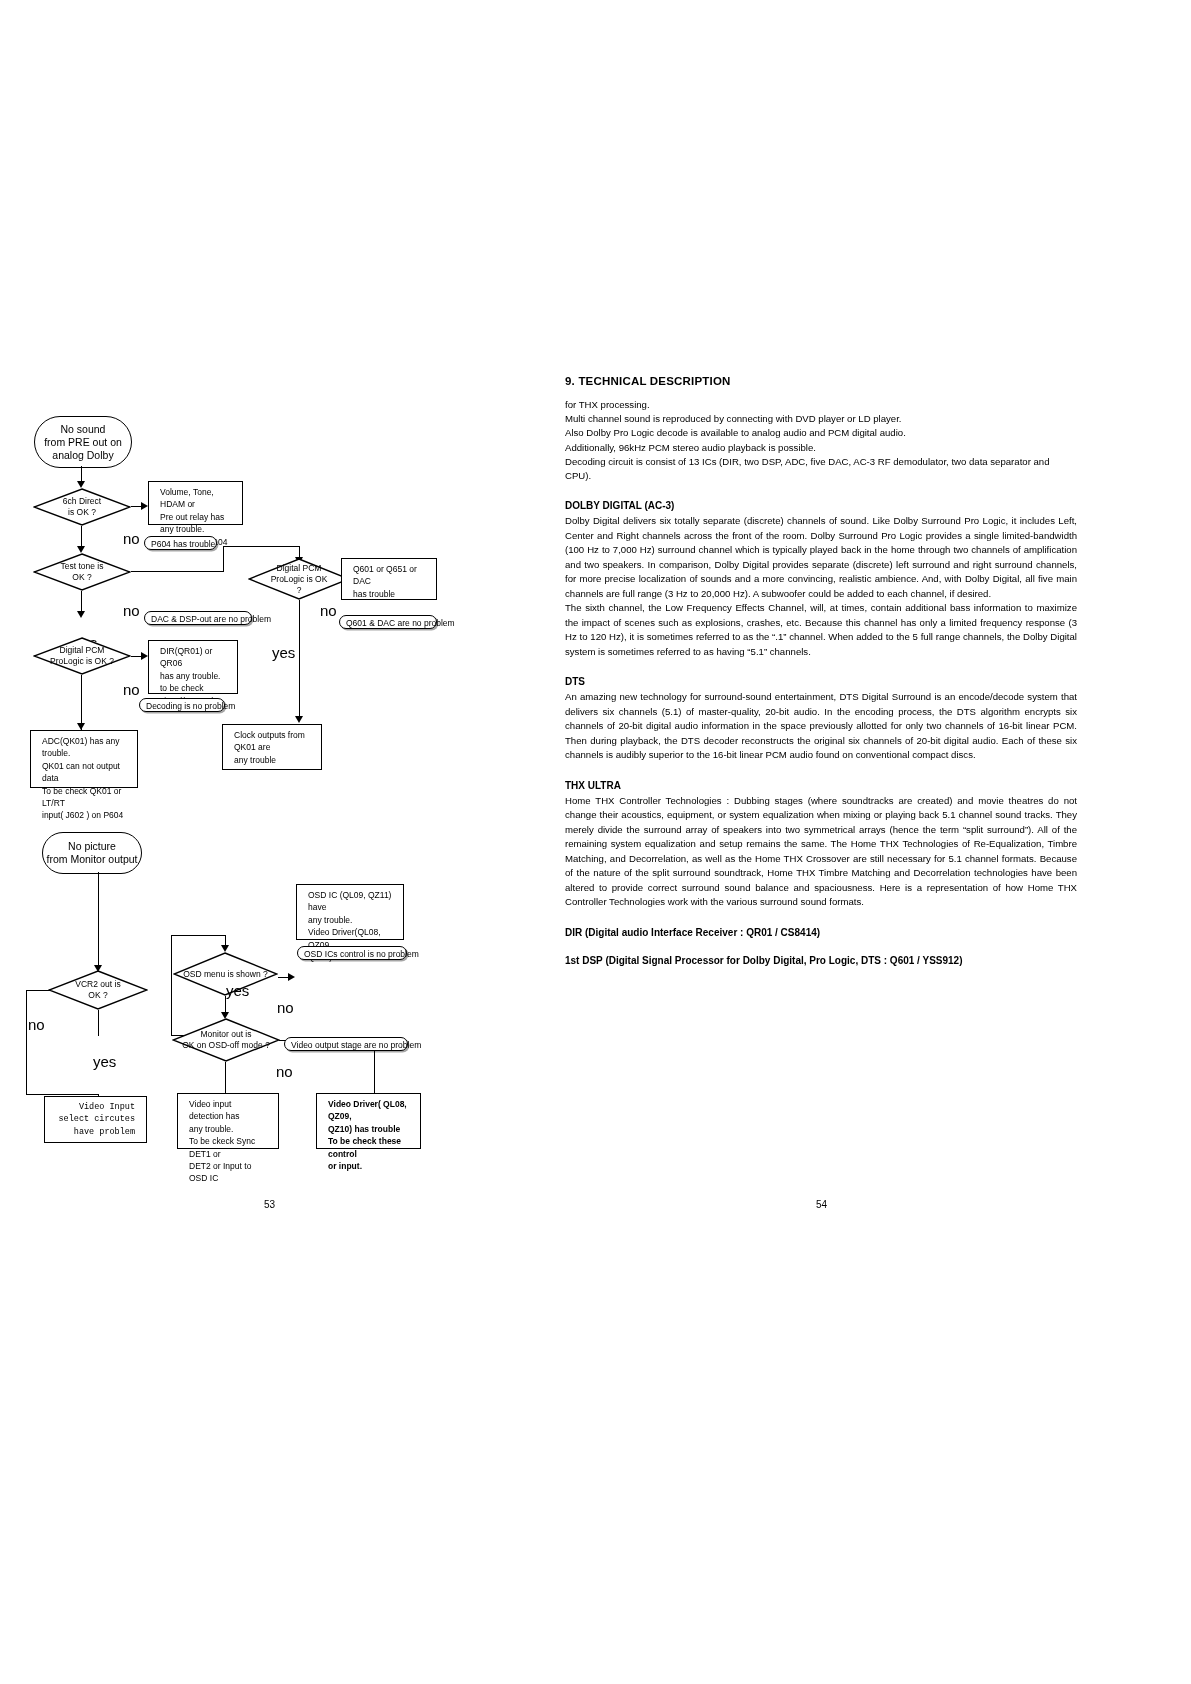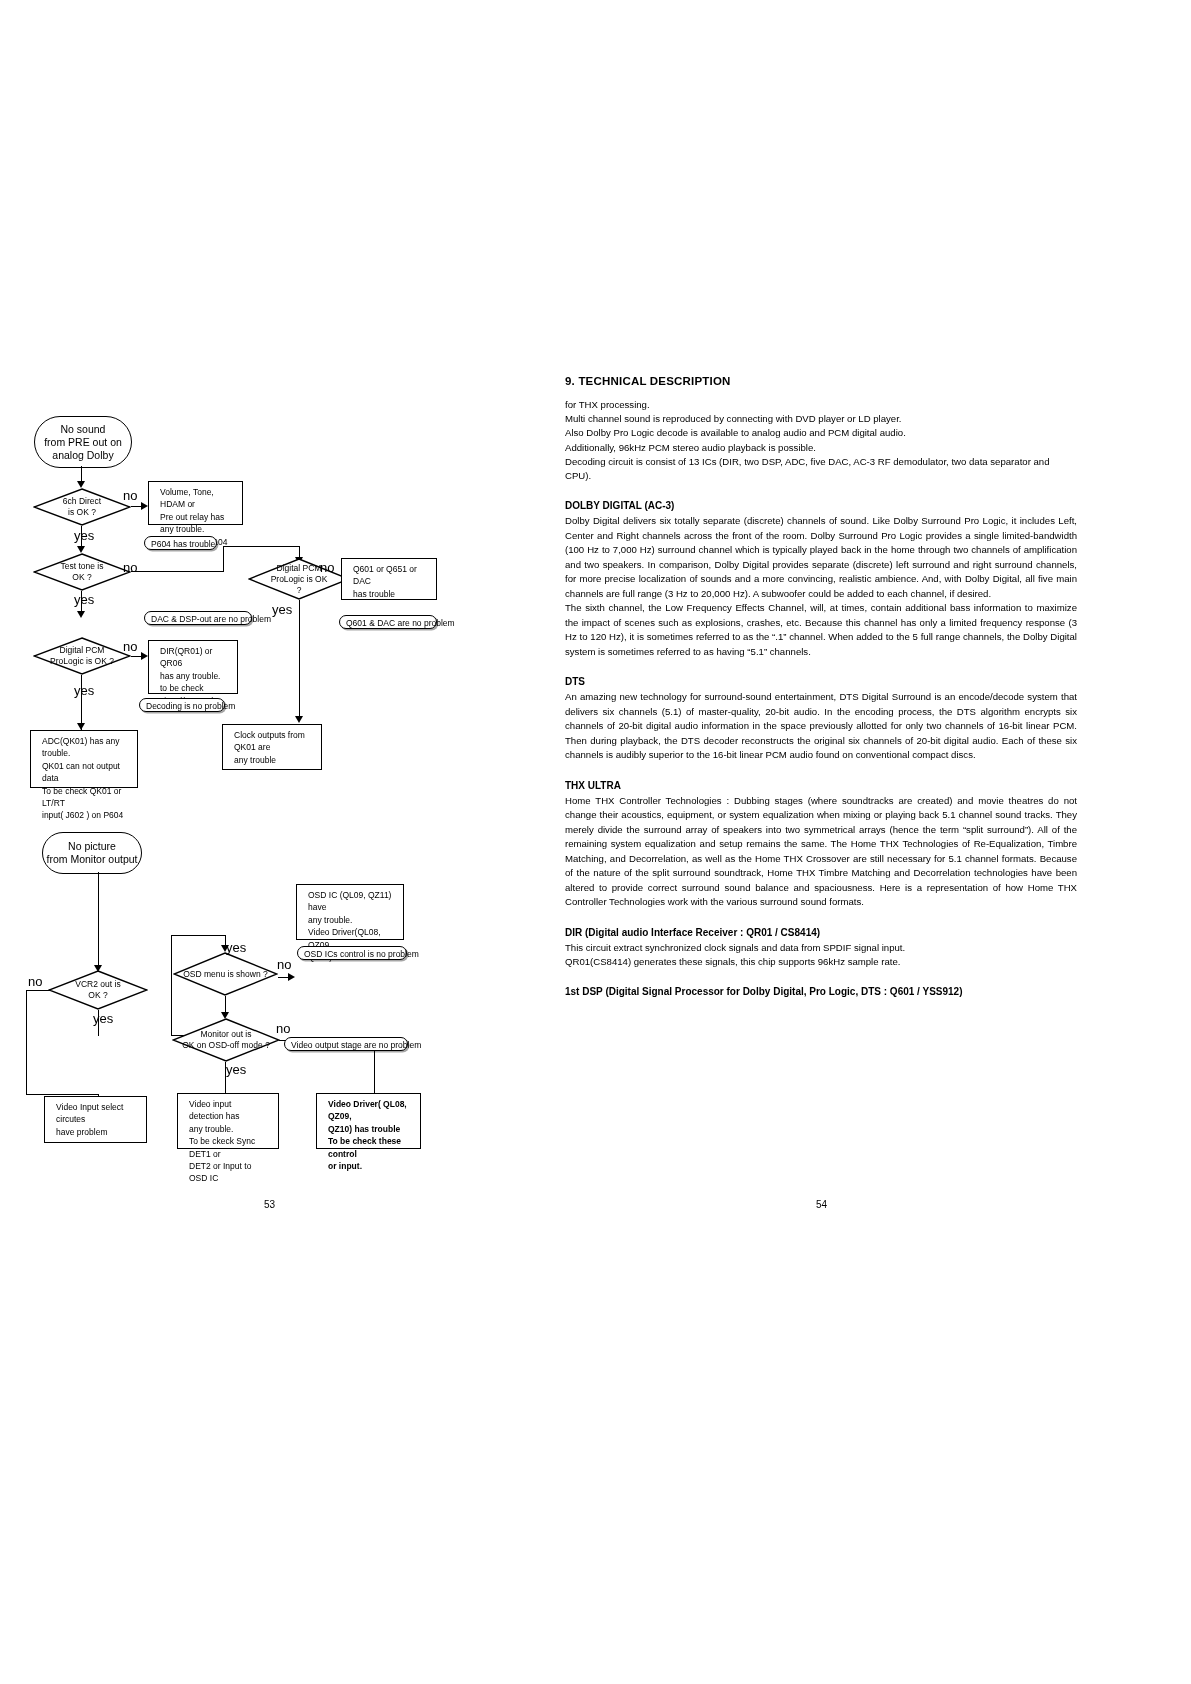--- a/index.html
+++ b/index.html
@@ -11,25 +11,25 @@
   .term{position:absolute;border:1.6px solid #000;border-radius:26px;
         display:flex;align-items:center;justify-content:center;text-align:center;
         font-size:10.5px;line-height:13px;background:#fff;}
   .dia{position:absolute;}
   .dia .shape{position:absolute;left:0;top:0;width:100%;height:100%;}
   .dia .txt{position:absolute;left:0;top:0;width:100%;height:100%;
        display:flex;flex-direction:column;align-items:center;justify-content:center;
        text-align:center;font-size:8.5px;line-height:11px;}
   .box{position:absolute;border:1.3px solid #000;background:#fff;
        font-size:8.5px;line-height:12.4px;padding:4px 11px;box-sizing:border-box;}
-  .box.ctr{text-align:left;display:flex;align-items:center;justify-content:center;}
+  .box.ctr{text-align:right;display:flex;align-items:center;justify-content:center;font-family:Liberation Mono, monospace;}
   .rbox{position:absolute;border:1.2px solid #000;border-radius:9px;background:#fff;
         font-size:8.5px;line-height:11px;padding:2px 6px;box-sizing:border-box;white-space:nowrap;
         box-shadow:1.5px 1.5px 0 rgba(0,0,0,.35);margin-left:48px;}
-  .lbl{position:absolute;font-size:13px;line-height:11px;}
+  .lbl{position:absolute;font-size:15px;line-height:11px;margin-top:43px;}
   .ln{position:absolute;background:#000;}
   .lnh{height:1.3px;}
   .lnv{width:1.3px;}
   .arw{position:absolute;width:0;height:0;}
   .arw.down{border-left:4.5px solid transparent;border-right:4.5px solid transparent;border-top:7px solid #000;}
   .arw.right{border-top:4.5px solid transparent;border-bottom:4.5px solid transparent;border-left:7px solid #000;}
 
   
   .col-r{position:absolute;left:565px;top:375px;width:512px;}
   .h-sec{font-size:11.5px;font-weight:bold;letter-spacing:.2px;margin:0 0 11px 0;}
@@ -274,24 +274,20 @@
     <p class="p-just">Dolby Digital delivers six totally separate (discrete) channels of sound. Like Dolby Surround Pro Logic, it includes Left, Center and Right channels across the front of the room. Dolby Surround Pro Logic provides a single limited-bandwidth (100 Hz to 7,000 Hz) surround channel which is typically played back in the home through two channels of amplification and two speakers. In comparison, Dolby Digital provides separate (discrete) left surround and right surround channels, for more precise localization of sounds and a more convincing, realistic ambience. And, with Dolby Digital, all five main channels are full range (3 Hz to 20,000 Hz). A subwoofer could be added to each channel, if desired.</p>
     <p class="p-just">The sixth channel, the Low Frequency Effects Channel, will, at times, contain additional bass information to maximize the impact of scenes such as explosions, crashes, etc. Because this channel has only a limited frequency response (3 Hz to 120 Hz), it is sometimes referred to as the “.1” channel. When added to the 5 full range channels, the Dolby Digital system is sometimes referred to as having “5.1” channels.</p>
 
     <div class="h-sub">DTS</div>
     <p class="p-just">An amazing new technology for surround-sound entertainment, DTS Digital Surround is an encode/decode system that delivers six channels (5.1) of master-quality, 20-bit audio. In the encoding process, the DTS algorithm encrypts six channels of 20-bit digital audio information in the space previously allotted for only two channels of 16-bit linear PCM. Then during playback, the DTS decoder reconstructs the original six channels of 20-bit digital audio. Each of these six channels is audibly superior to the 16-bit linear PCM audio found on conventional compact discs.</p>
 
     <div class="h-sub">THX ULTRA</div>
     <p class="p-just">Home THX Controller Technologies : Dubbing stages (where soundtracks are created) and movie theatres do not change their acoustics, equipment, or system equalization when mixing or playing back 5.1 channel sound tracks. They merely divide the surround array of speakers into two symmetrical arrays (hence the term “split surround”). All of the remaining system equalization and setup remains the same. The Home THX Technologies of Re-Equalization, Timbre Matching, and Decorrelation, as well as the Home THX Crossover are still necessary for 5.1 channel formats. Because of the nature of the split surround soundtrack, Home THX Timbre Matching and Decorrelation technologies have been altered to provide correct surround sound balance and spaciousness. Here is a representation of how Home THX Controller Technologies work with the various surround sound formats.</p>
 
     <div class="h-sub">DIR (Digital audio Interface Receiver : QR01 / CS8414)</div>
-    <div class="p-lines">
-      <p>This circuit extract synchronized clock signals and data from SPDIF signal input.</p>
-      <p>QR01(CS8414) generates these signals, this chip supports 96kHz sample rate.</p>
-    </div>
 
     <div class="h-sub">1st DSP (Digital Signal Processor for Dolby Digital, Pro Logic, DTS : Q601 / YSS912)</div>
   </div>
 
   <div class="pgnum" style="left:264px;top:1199px;">53</div>
   <div class="pgnum" style="left:816px;top:1199px;">54</div>
 
 </div>
 
 </body></html>

